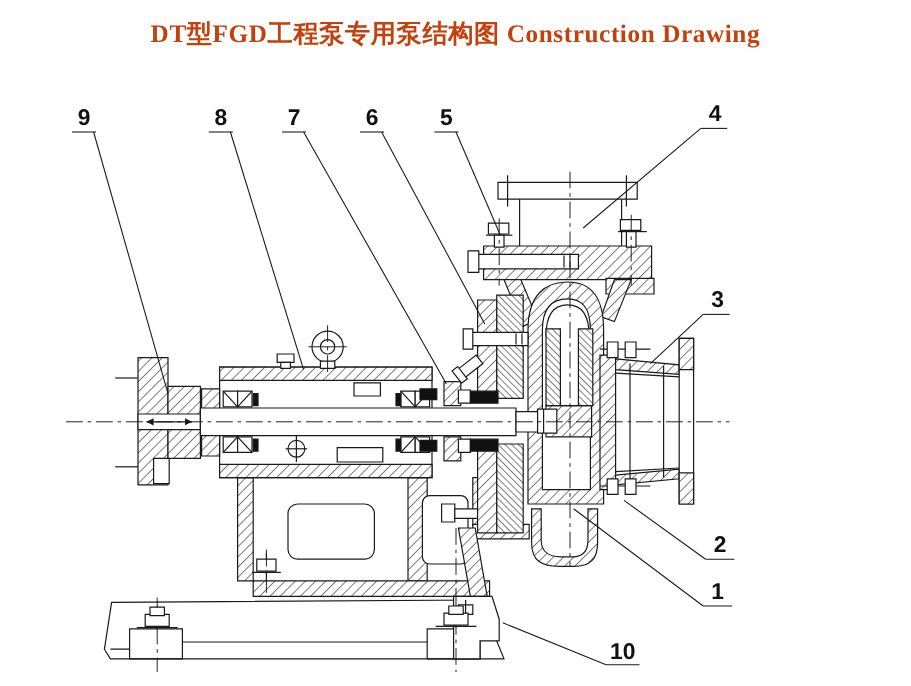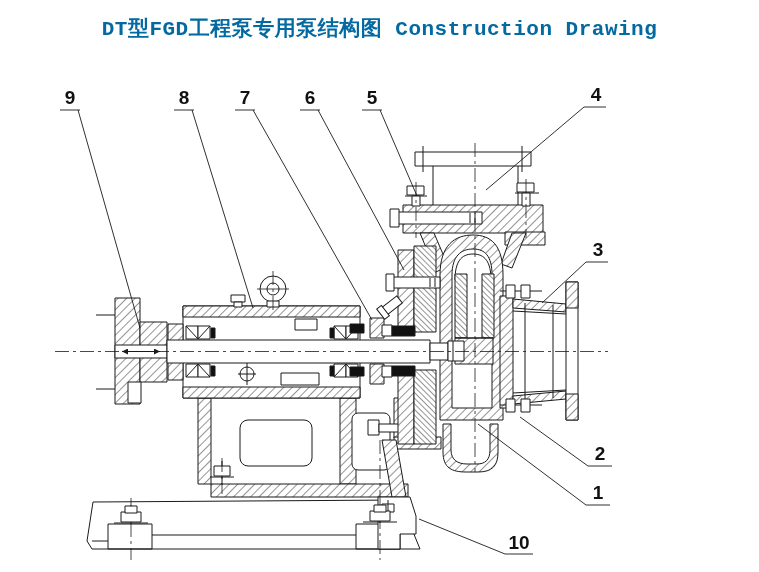--- a/index.html
+++ b/index.html
@@ -2,22 +2,22 @@
 <html><head>
 <meta charset="utf-8">
 <style>
   html,body{margin:0;padding:0;background:#fff;}
   .stage{
     position:relative;width:759px;height:572px;background:#ffffff;
     font-family:"Liberation Sans",sans-serif;overflow:hidden;
   }
   .title{
     position:absolute;top:14px;left:0;width:100%;text-align:center;
-    font-size:21px;font-weight:bold;color:#0369a1;letter-spacing:.5px;
-    font-family:Liberation Mono, monospace;
+    font-size:21px;font-weight:bold;color:#c2410c;letter-spacing:.5px;
+    font-family:Liberation Serif, serif;
   }
   svg{position:absolute;left:0;top:0;}
   svg *{vector-effect:non-scaling-stroke;}
   .callout-num{font-family:"Liberation Sans",sans-serif;font-size:19px;font-weight:600;fill:#111;}
 </style>
 </head>
 <body>
 
 <div class="stage">
   <div class="title">DT型FGD工程泵专用泵结构图  Construction Drawing</div>

